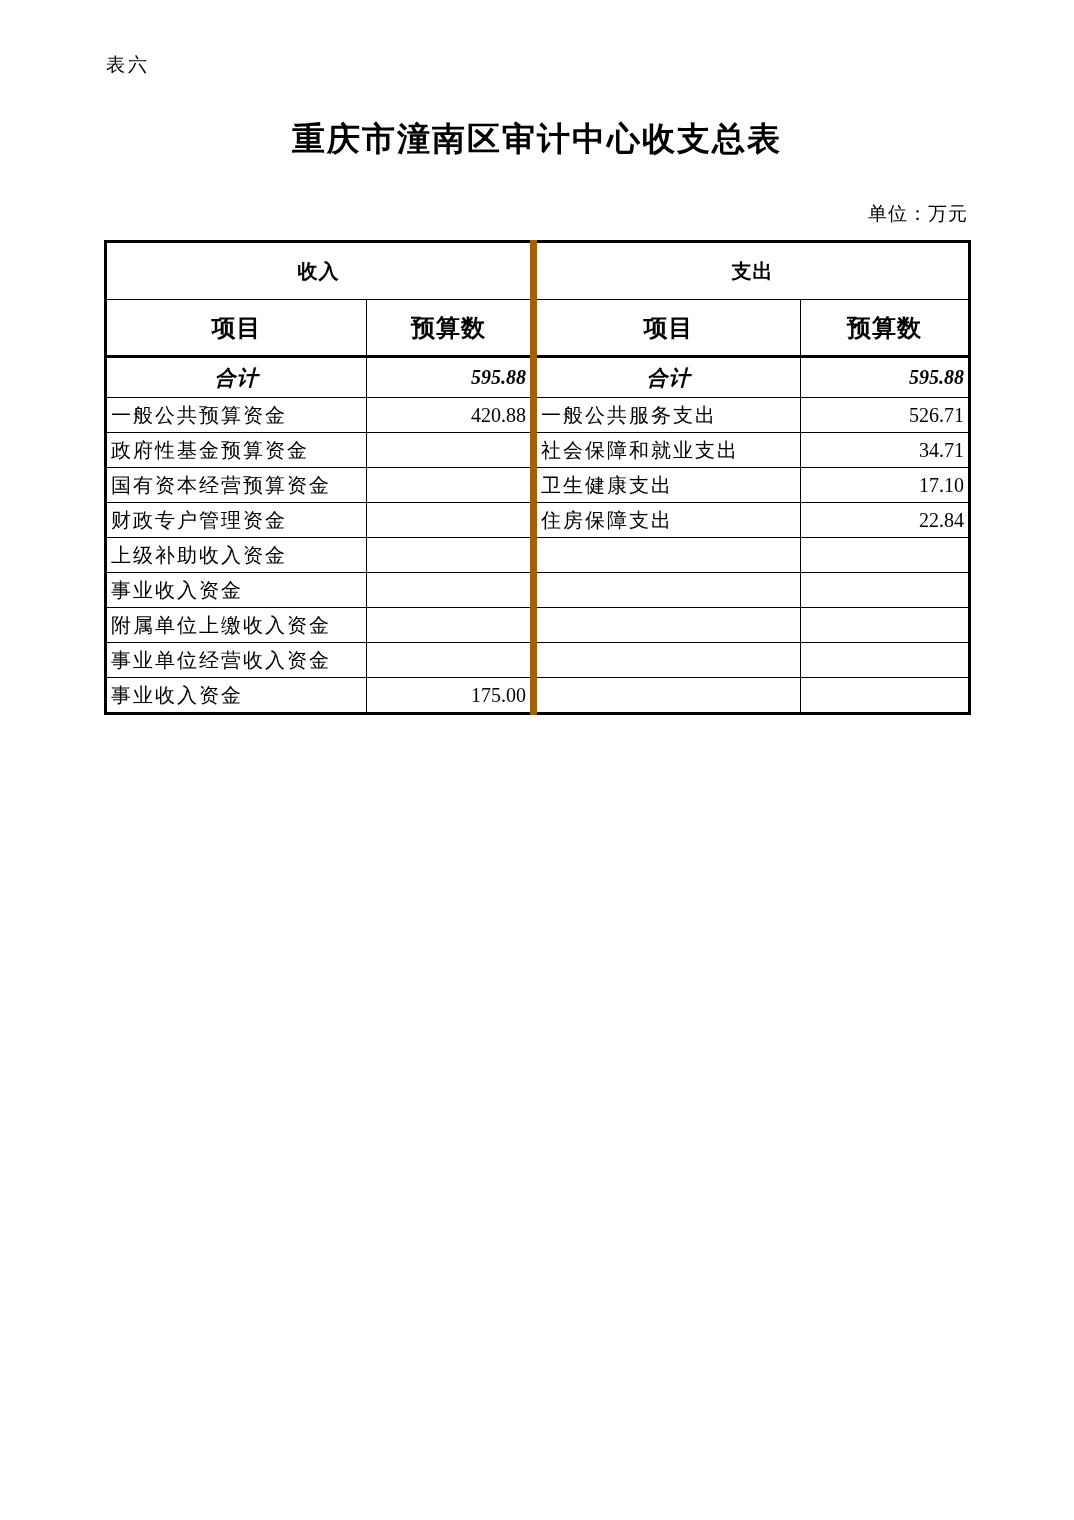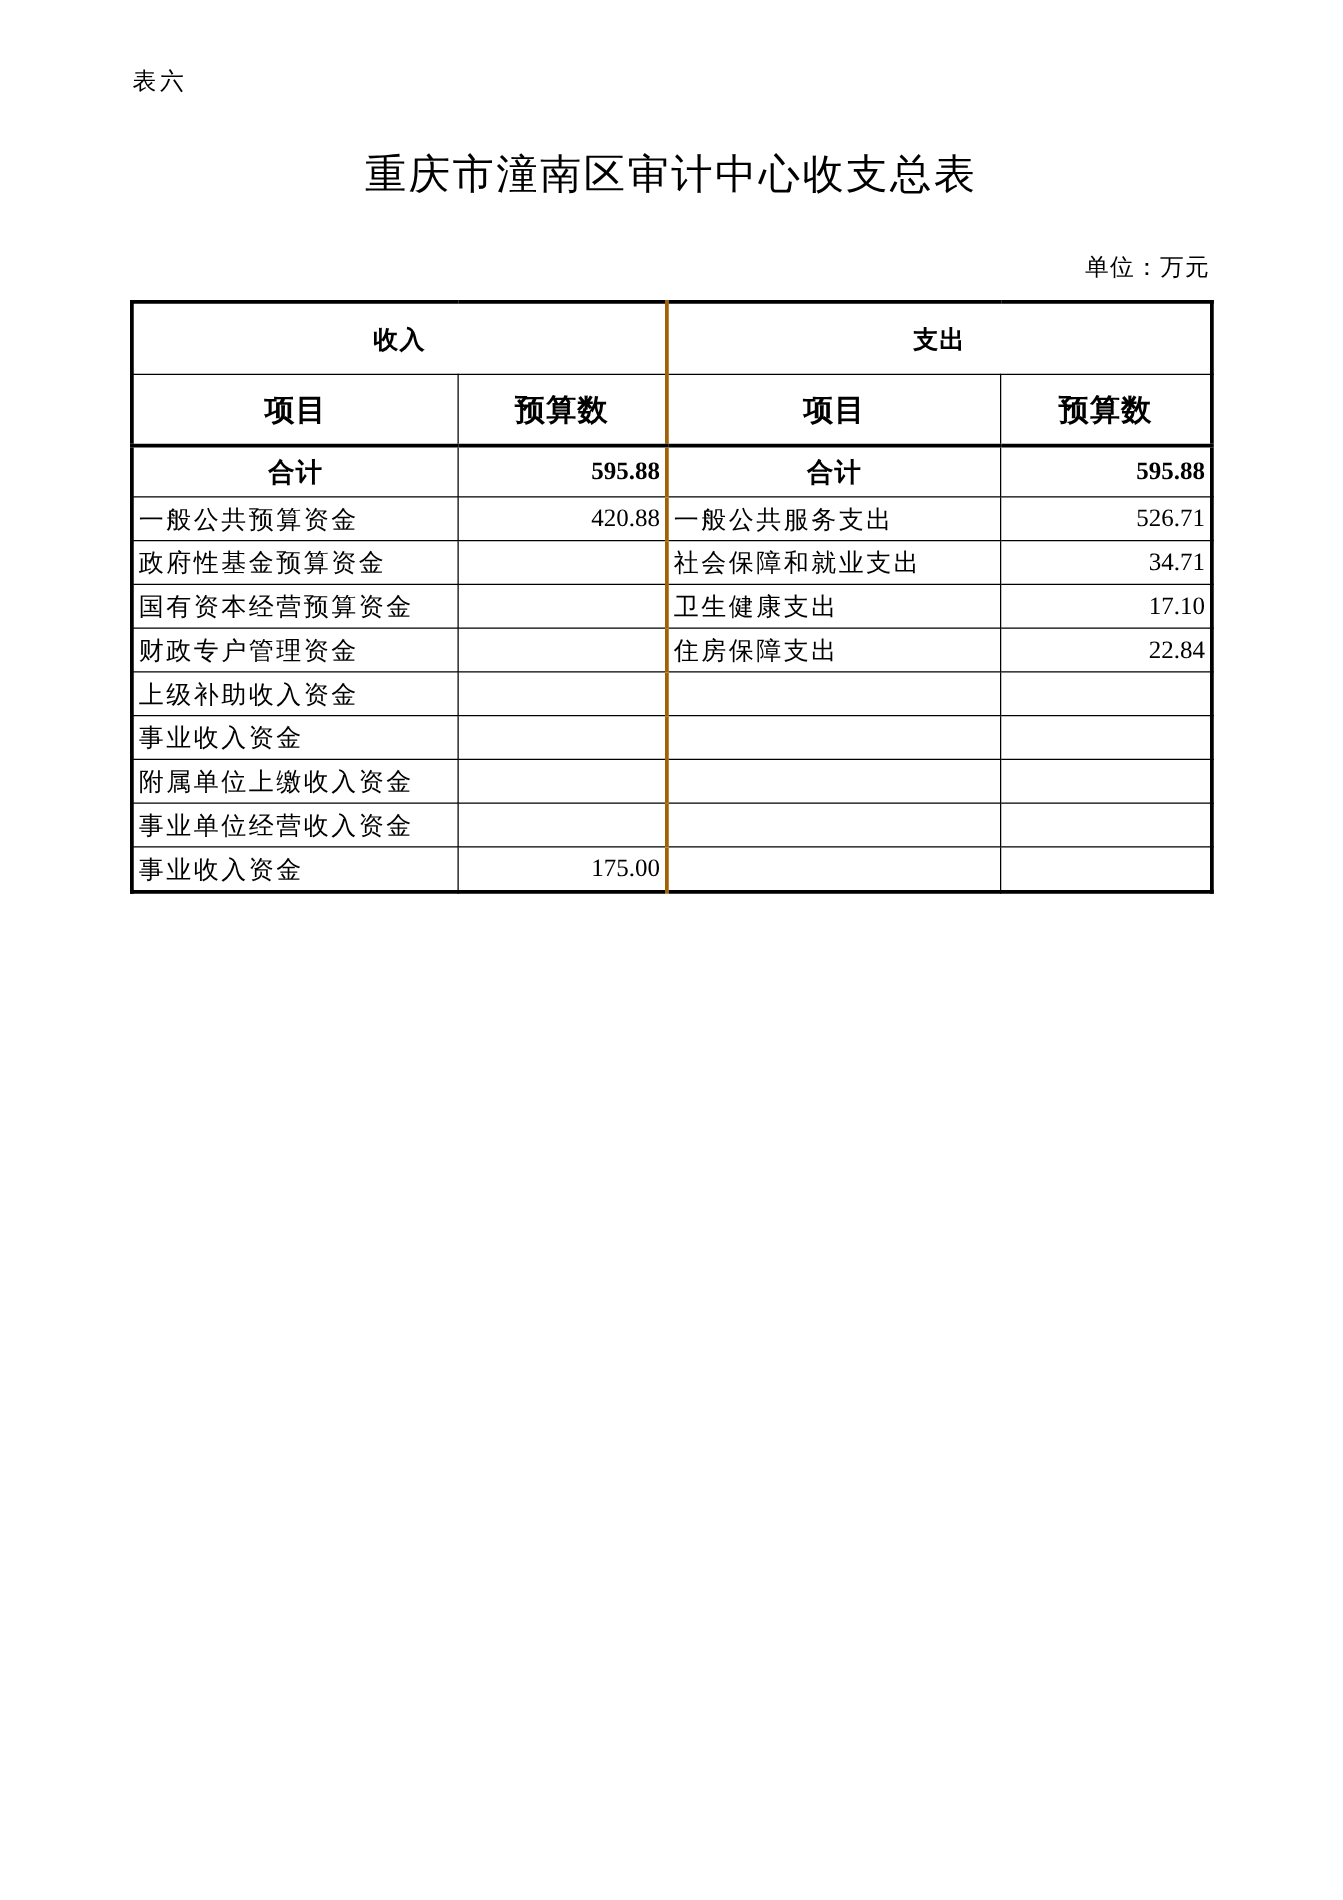--- a/index.html
+++ b/index.html
@@ -23,21 +23,21 @@
     font-size: 19px;
     letter-spacing: 3px;
   }
   .doc-title {
     position: absolute;
     top: 117px;
     left: 0;
     width: 100%;
     text-align: center;
     font-size: 33px;
-    font-weight: normal;
+    font-weight: bold;
     letter-spacing: 2px;
   }
   .unit-note {
     position: absolute;
     top: 201px;
     right: 106px;
     font-size: 19px;
     letter-spacing: 1px;
   }
   table.budget {
@@ -52,21 +52,21 @@
   table.budget th,
   table.budget td {
     border: 1.5px solid #000000;
     padding: 0 4px;
     overflow: hidden;
     white-space: nowrap;
     vertical-align: middle;
   }
   
   table.budget .mid {
-    border-left: 3px solid #a16207;
+    border-left: 7px solid #a16207;
   }
   tr.group-row th {
     height: 56px;
     font-family: "Liberation Sans", "DejaVu Sans", sans-serif;
     font-weight: bold;
     font-size: 20px;
     text-align: center;
     letter-spacing: 1px;
   }
   tr.cols-row th {
@@ -74,20 +74,21 @@
     font-family: "Liberation Sans", "DejaVu Sans", sans-serif;
     font-weight: bold;
     font-size: 24px;
     text-align: center;
     letter-spacing: 1px;
     border-bottom: 3px solid #000000;
   }
   tr.row-total td {
     height: 39px;
     font-weight: bold;
+    font-style: italic;
   }
   tr.row-total td.item-cell {
     text-align: center;
     font-size: 21px;
     letter-spacing: 1px;
   }
   tr.row-data td {
     height: 34px;
   }
   td.item-cell {

